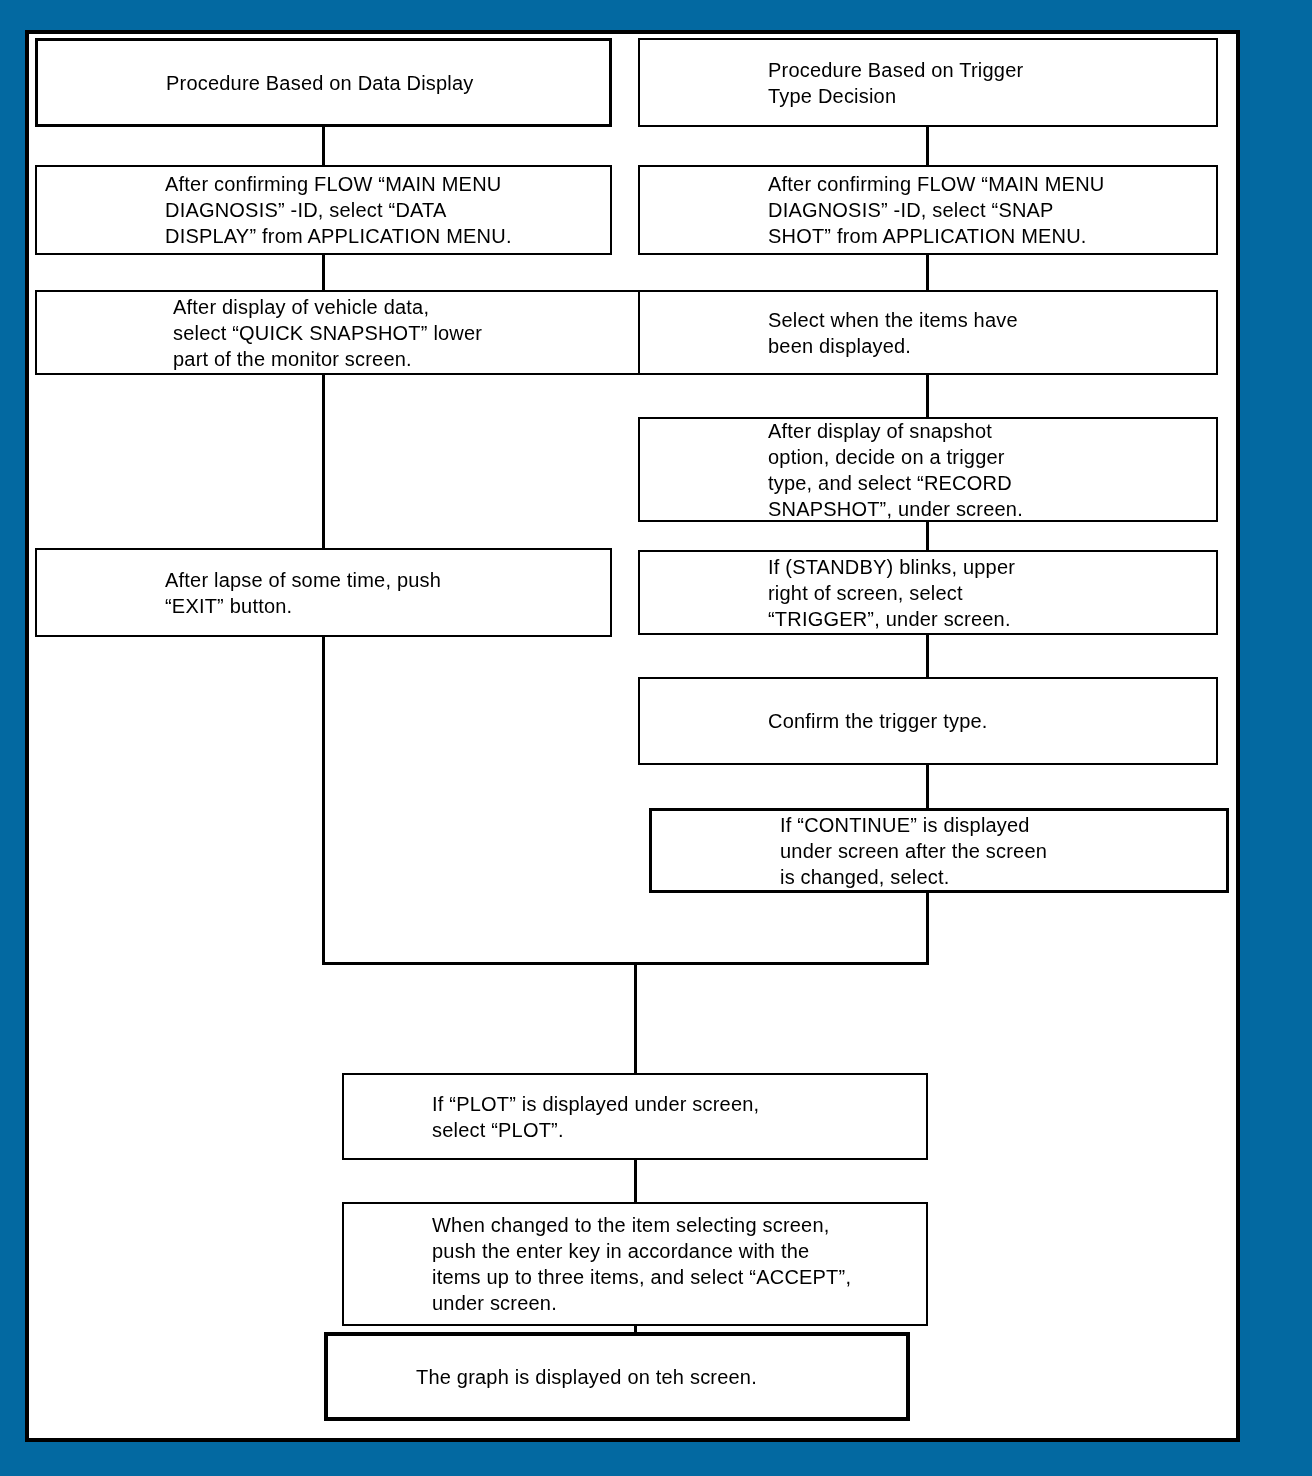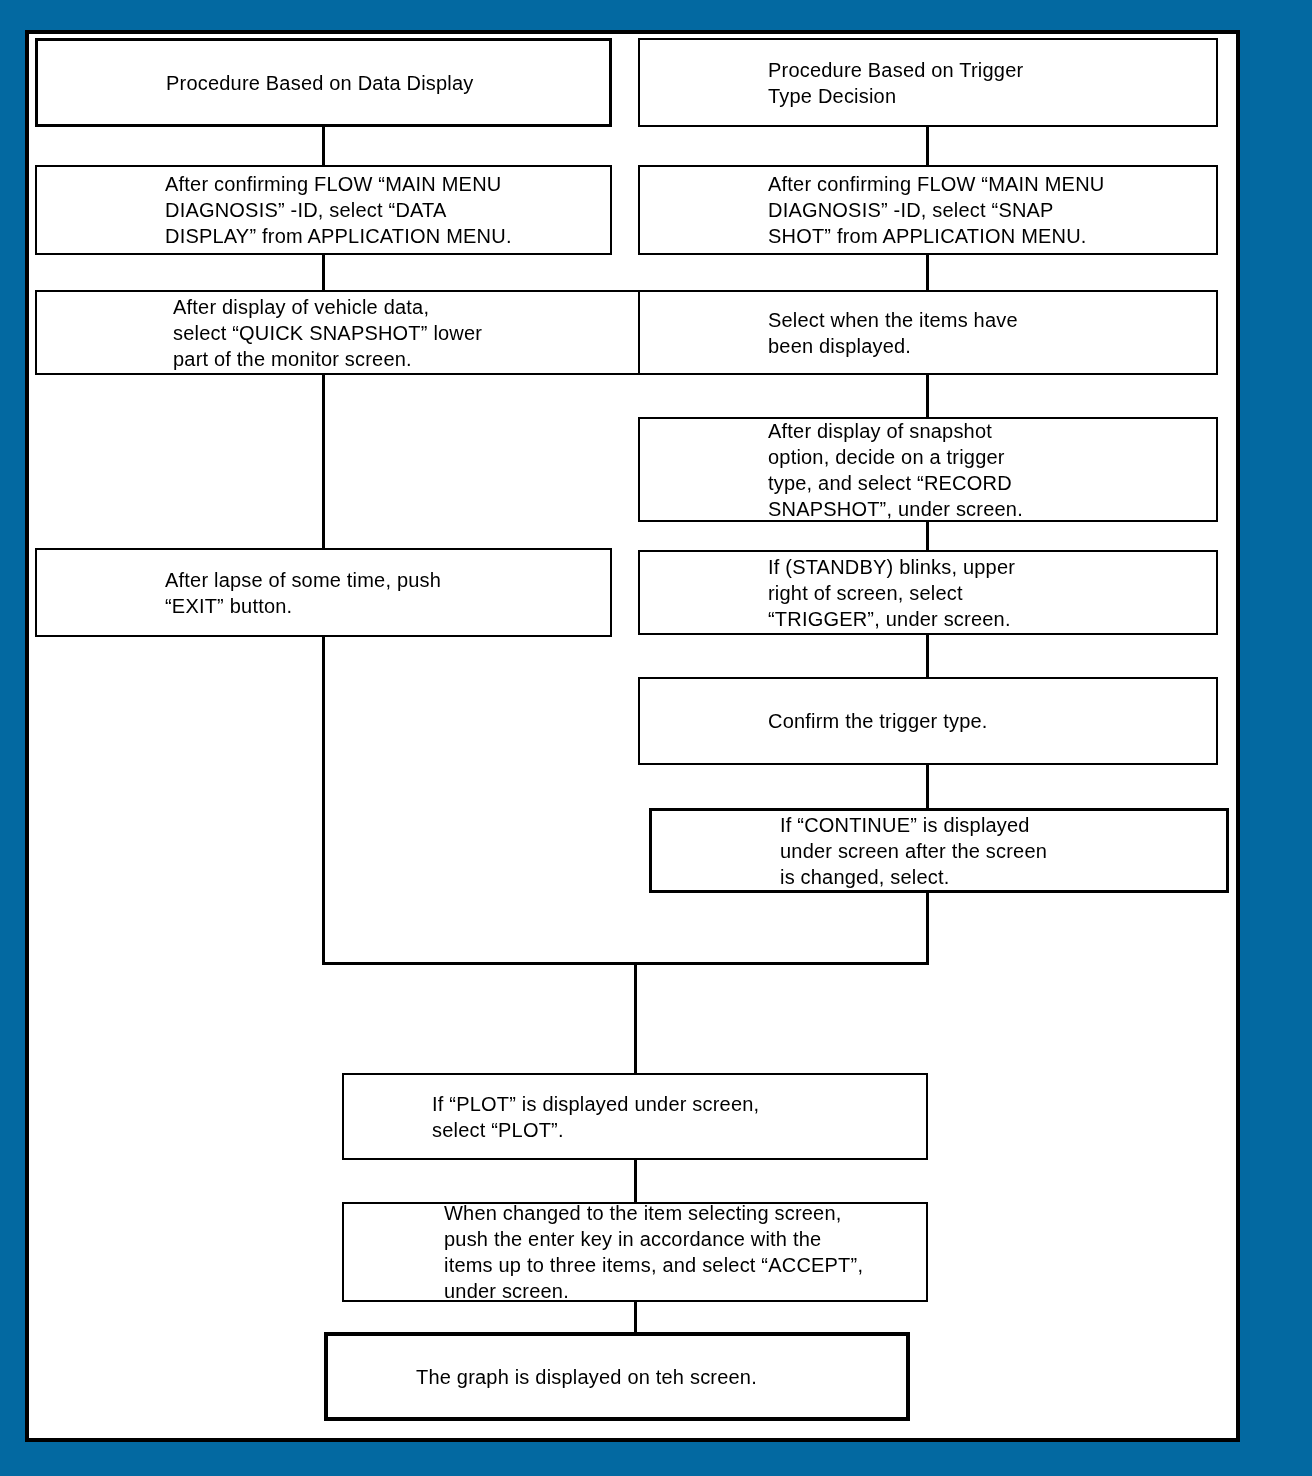--- a/index.html
+++ b/index.html
@@ -116,21 +116,21 @@
     <span class="txt">If “CONTINUE” is displayed
 under screen after the screen
 is changed, select.</span>
   </div>
 
   <div class="box pad-mid" style="left:342px; top:1073px; width:586px; height:87px;">
     <span class="txt">If “PLOT” is displayed under screen,
 select “PLOT”.</span>
   </div>
 
-  <div class="box pad-mid" style="left:342px; top:1202px; width:586px; height:100px;padding-left:12px;">
+  <div class="box pad-mid" style="left:342px; top:1202px; width:586px; height:124px;">
     <span class="txt">When changed to the item selecting screen,
 push the enter key in accordance with the
 items up to three items, and select “ACCEPT”,
 under screen.</span>
   </div>
 
   <div class="box pad-mid b4" style="left:324px; top:1332px; width:586px; height:89px;">
     <span class="txt">The graph is displayed on teh screen.</span>
   </div>
 

